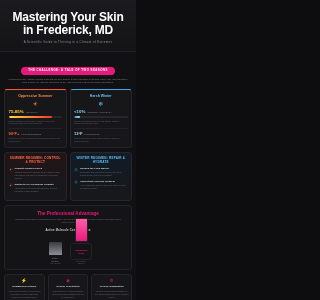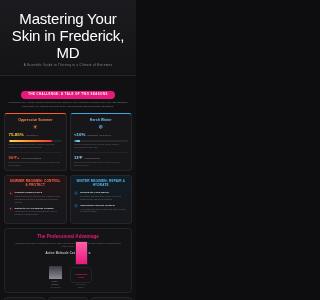--- a/index.html
+++ b/index.html
@@ -13,21 +13,21 @@
   .page { width:136px; height:300px; position:relative; background:#111113; }
 
   
   .header {
     background:linear-gradient(180deg,#1b1b1f 0%,#141416 100%);
     padding:11px 6px 7px;
     text-align:center;
     border-bottom:1px solid #232328;
   }
   .title {
-    font-size:15px; font-weight:normal; line-height:1.12;
+    font-size:12px; font-weight:bold; line-height:1.12;
     color:#ffffff; letter-spacing:-.2px;
   }
   .subtitle {
     margin-top:3px; font-size:2.9px; letter-spacing:.35px;
     color:#8d8d99; line-height:1.2;
   }
 
   
   .pill-wrap { text-align:center; margin-top:5px; }
   .pill {

